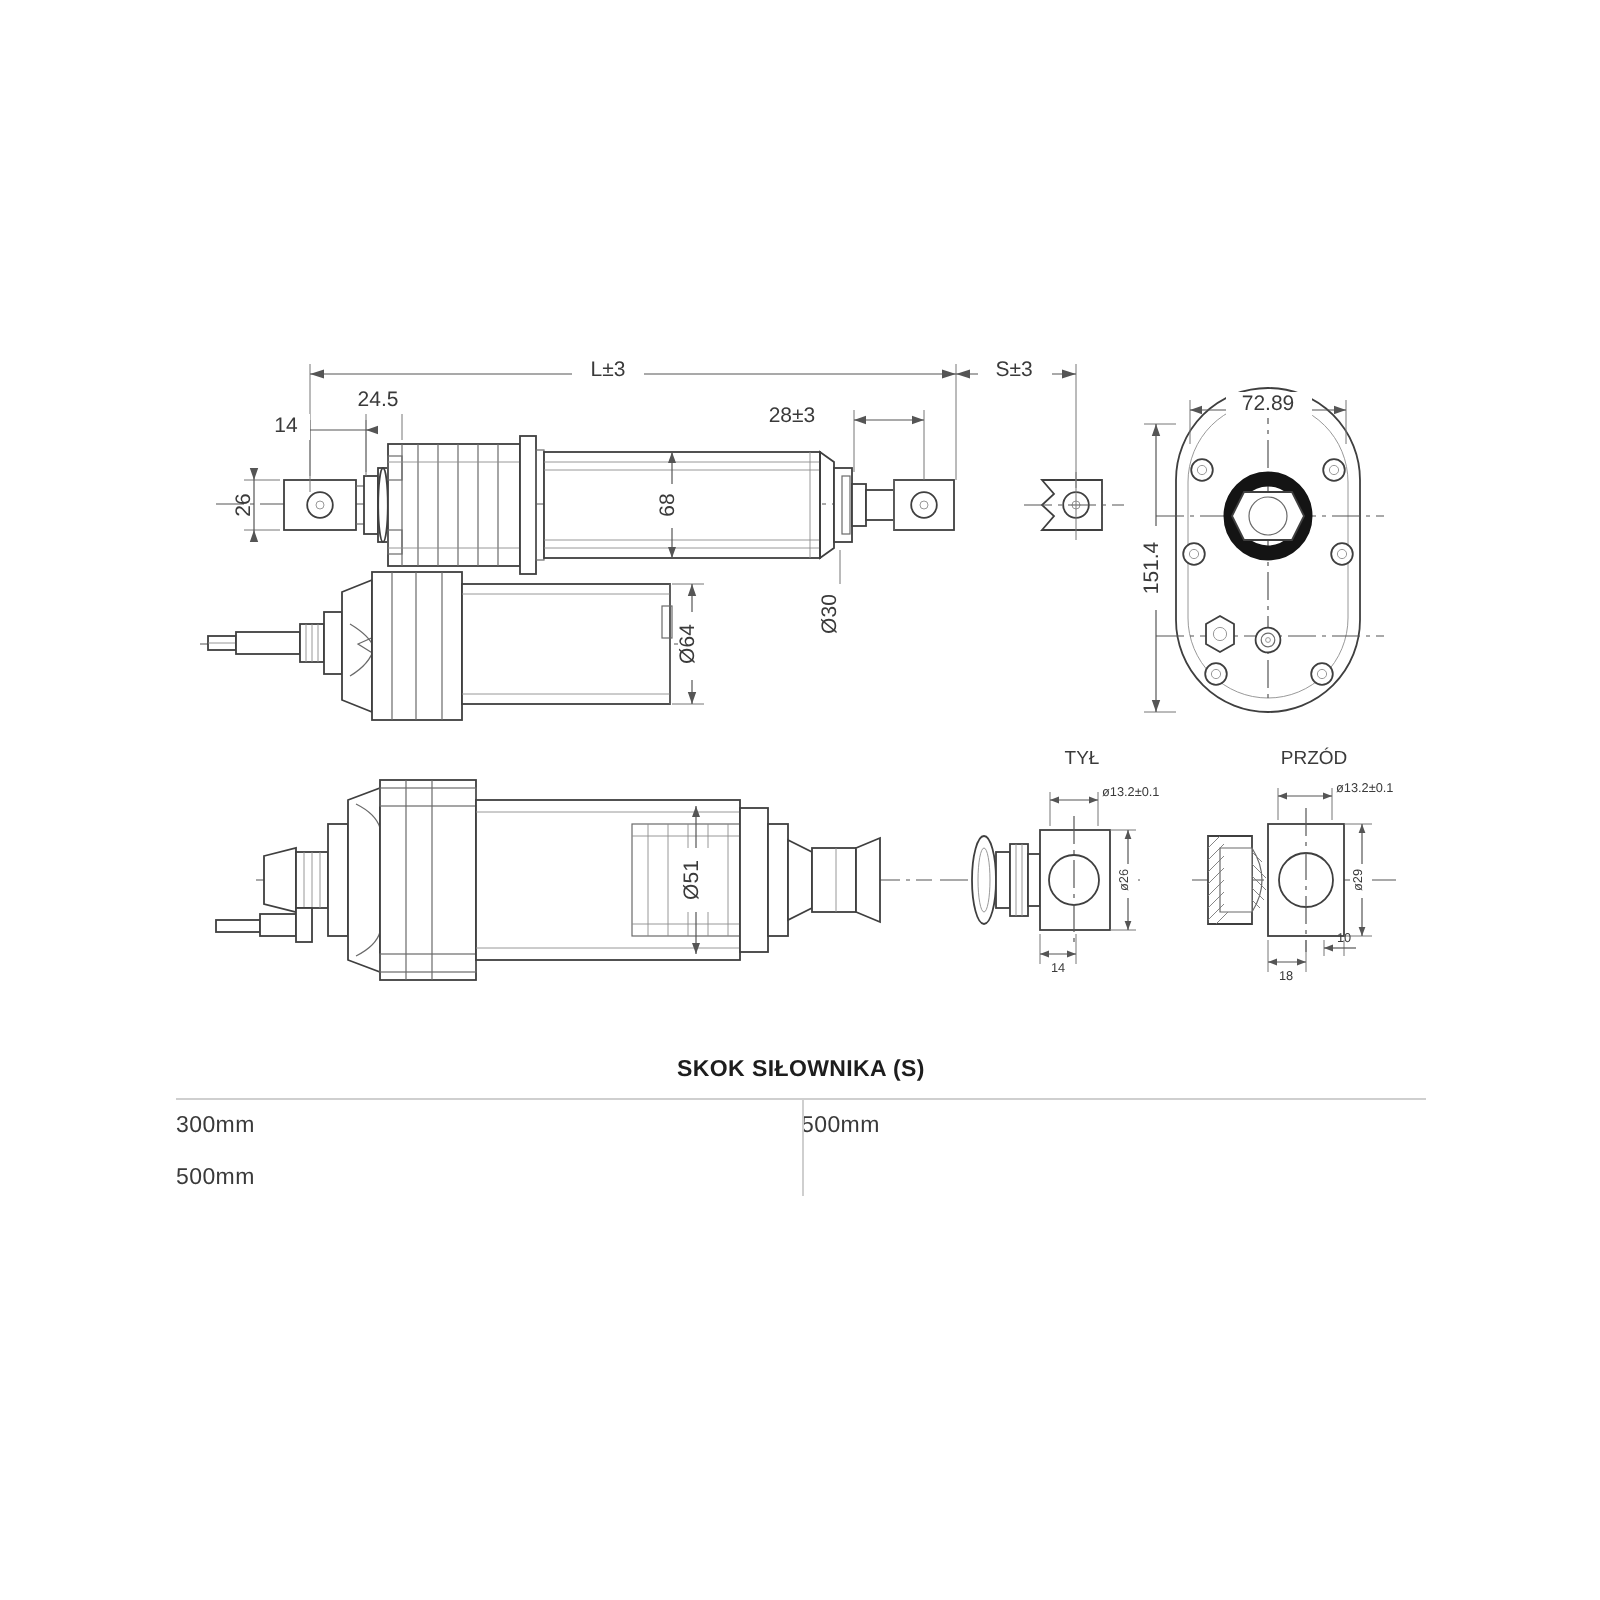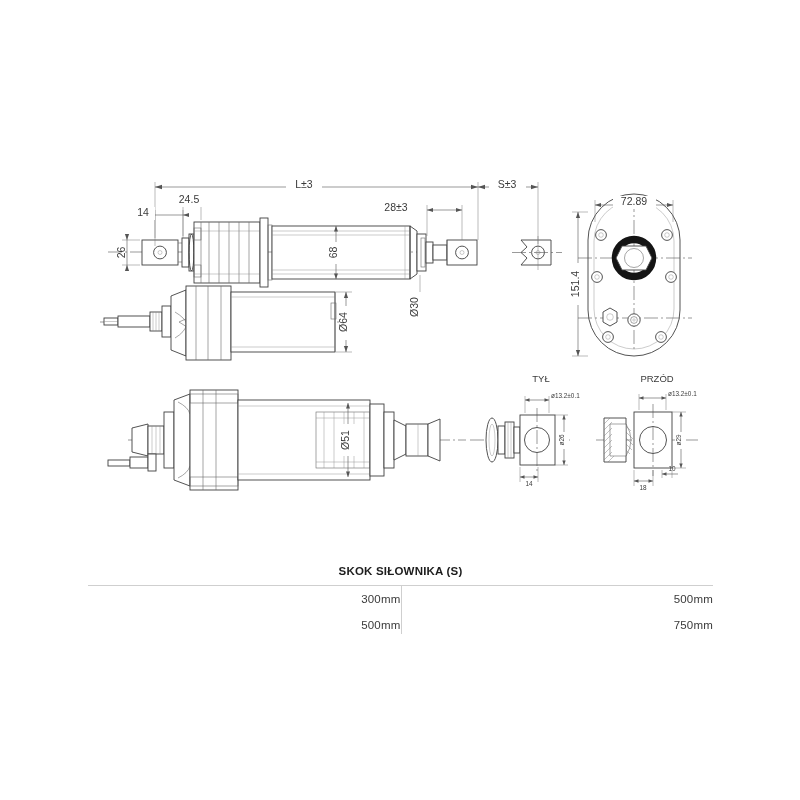--- a/index.html
+++ b/index.html
@@ -38,21 +38,20 @@
   
   #spec-table {
     position: absolute;
     left: 88px;
     top: 524px;
     width: 625px;
   }
   .spec-head-row {
     display: flex;
     position: relative;
-    margin-top: 36px;
   }
   .spec-head-cell {
     flex: 1 1 50%;
     text-align: center;
     font-size: 11.5px;
     font-weight: bold;
     letter-spacing: 0.2px;
     color: #1d1d1d;
     padding: 5px 0 8px 0;
   }
@@ -62,21 +61,21 @@
     width: 100%;
   }
   .spec-body {
     position: relative;
   }
   .spec-row {
     display: flex;
   }
   .spec-cell {
     flex: 1 1 50%;
-    text-align: right;
+    text-align: left;
     font-size: 11.5px;
     color: #3a3a3a;
     padding: 7px 0 7px 0;
     letter-spacing: 0.2px;
   }
   .spec-divider {
     position: absolute;
     left: 50%;
     top: 0;
     bottom: 4px;
@@ -578,18 +577,17 @@
     <div class="spec-body">
       <div class="spec-divider"></div>
 
       <div class="spec-row">
         <div class="spec-cell">300mm</div>
         <div class="spec-cell">500mm</div>
       </div>
 
       <div class="spec-row">
         <div class="spec-cell">500mm</div>
-        <div class="spec-cell">750mm</div>
       </div>
     </div>
   </div>
 
 </div>
 
 </body></html>

